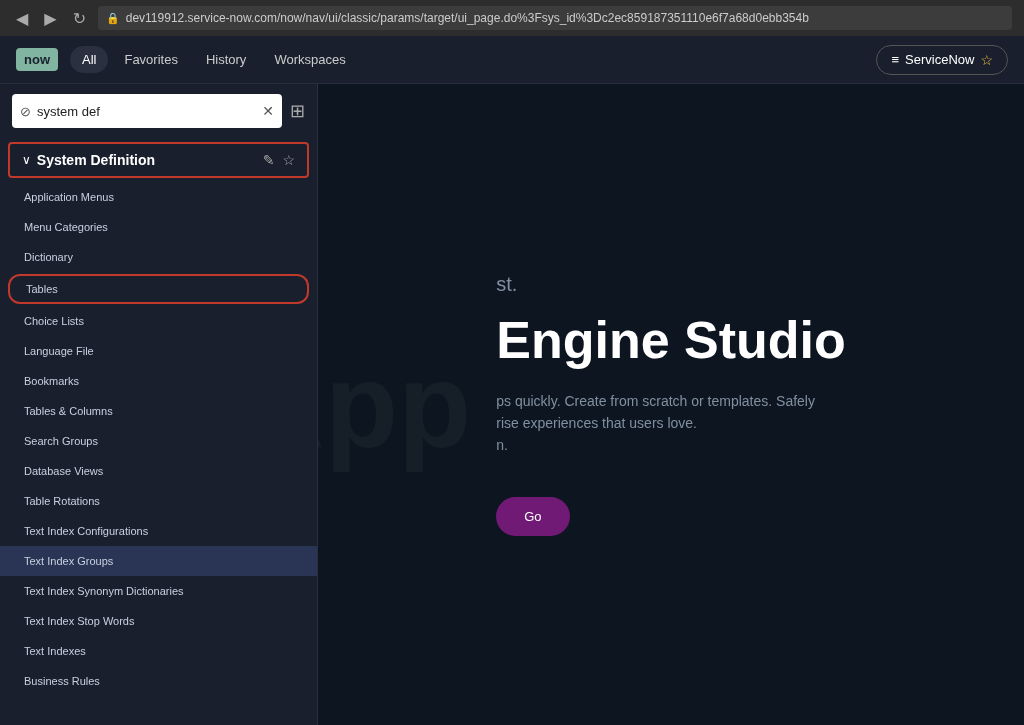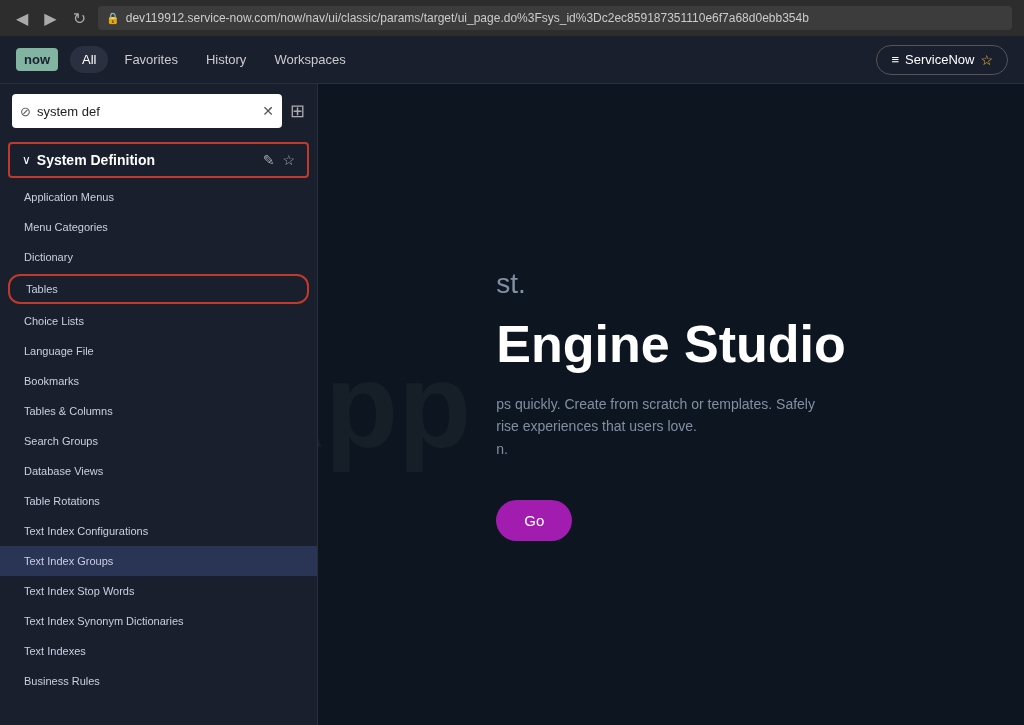--- a/index.html
+++ b/index.html
@@ -179,36 +179,36 @@
     .app-engine-title {
       font-size: 52px;
       font-weight: bold;
       color: #fff;
       line-height: 1.1;
       margin-bottom: 20px;
       margin-top: 16px;
     }
     .app-engine-subtitle {
       color: #8090a0;
-      font-size: 28px;
+      font-size: 20px;
       margin-bottom: 12px;
     }
     .content-description {
       color: #8090a0;
       font-size: 14px;
       line-height: 1.6;
       margin-bottom: 40px;
     }
     .cta-button {
-      background: #a21caf;
+      background: #701a75;
       color: #fff;
       border: none;
       padding: 12px 28px;
       border-radius: 24px;
-      font-size: 15px;
+      font-size: 13px;
       cursor: pointer;
     }
     .bg-text {
       position: absolute;
       top: 50%;
       left: -80px;
       transform: translateY(-50%);
       font-size: 120px;
       font-weight: bold;
       color: rgba(255,255,255,0.04);
@@ -299,24 +299,24 @@
       <div class="menu-item">
         <span>Table Rotations</span>
       </div>
       <div class="menu-item">
         <span>Text Index Configurations</span>
       </div>
       <div class="menu-item active-item">
         <span>Text Index Groups</span>
       </div>
       <div class="menu-item">
+        <span>Text Index Synonym Dictionaries</span>
+      </div>
+      <div class="menu-item">
         <span>Text Index Stop Words</span>
-      </div>
-      <div class="menu-item">
-        <span>Text Index Synonym Dictionaries</span>
       </div>
       <div class="menu-item">
         <span>Text Indexes</span>
       </div>
       <div class="menu-item">
         <span>Business Rules</span>
       </div>
     </div>
   </div>
 

